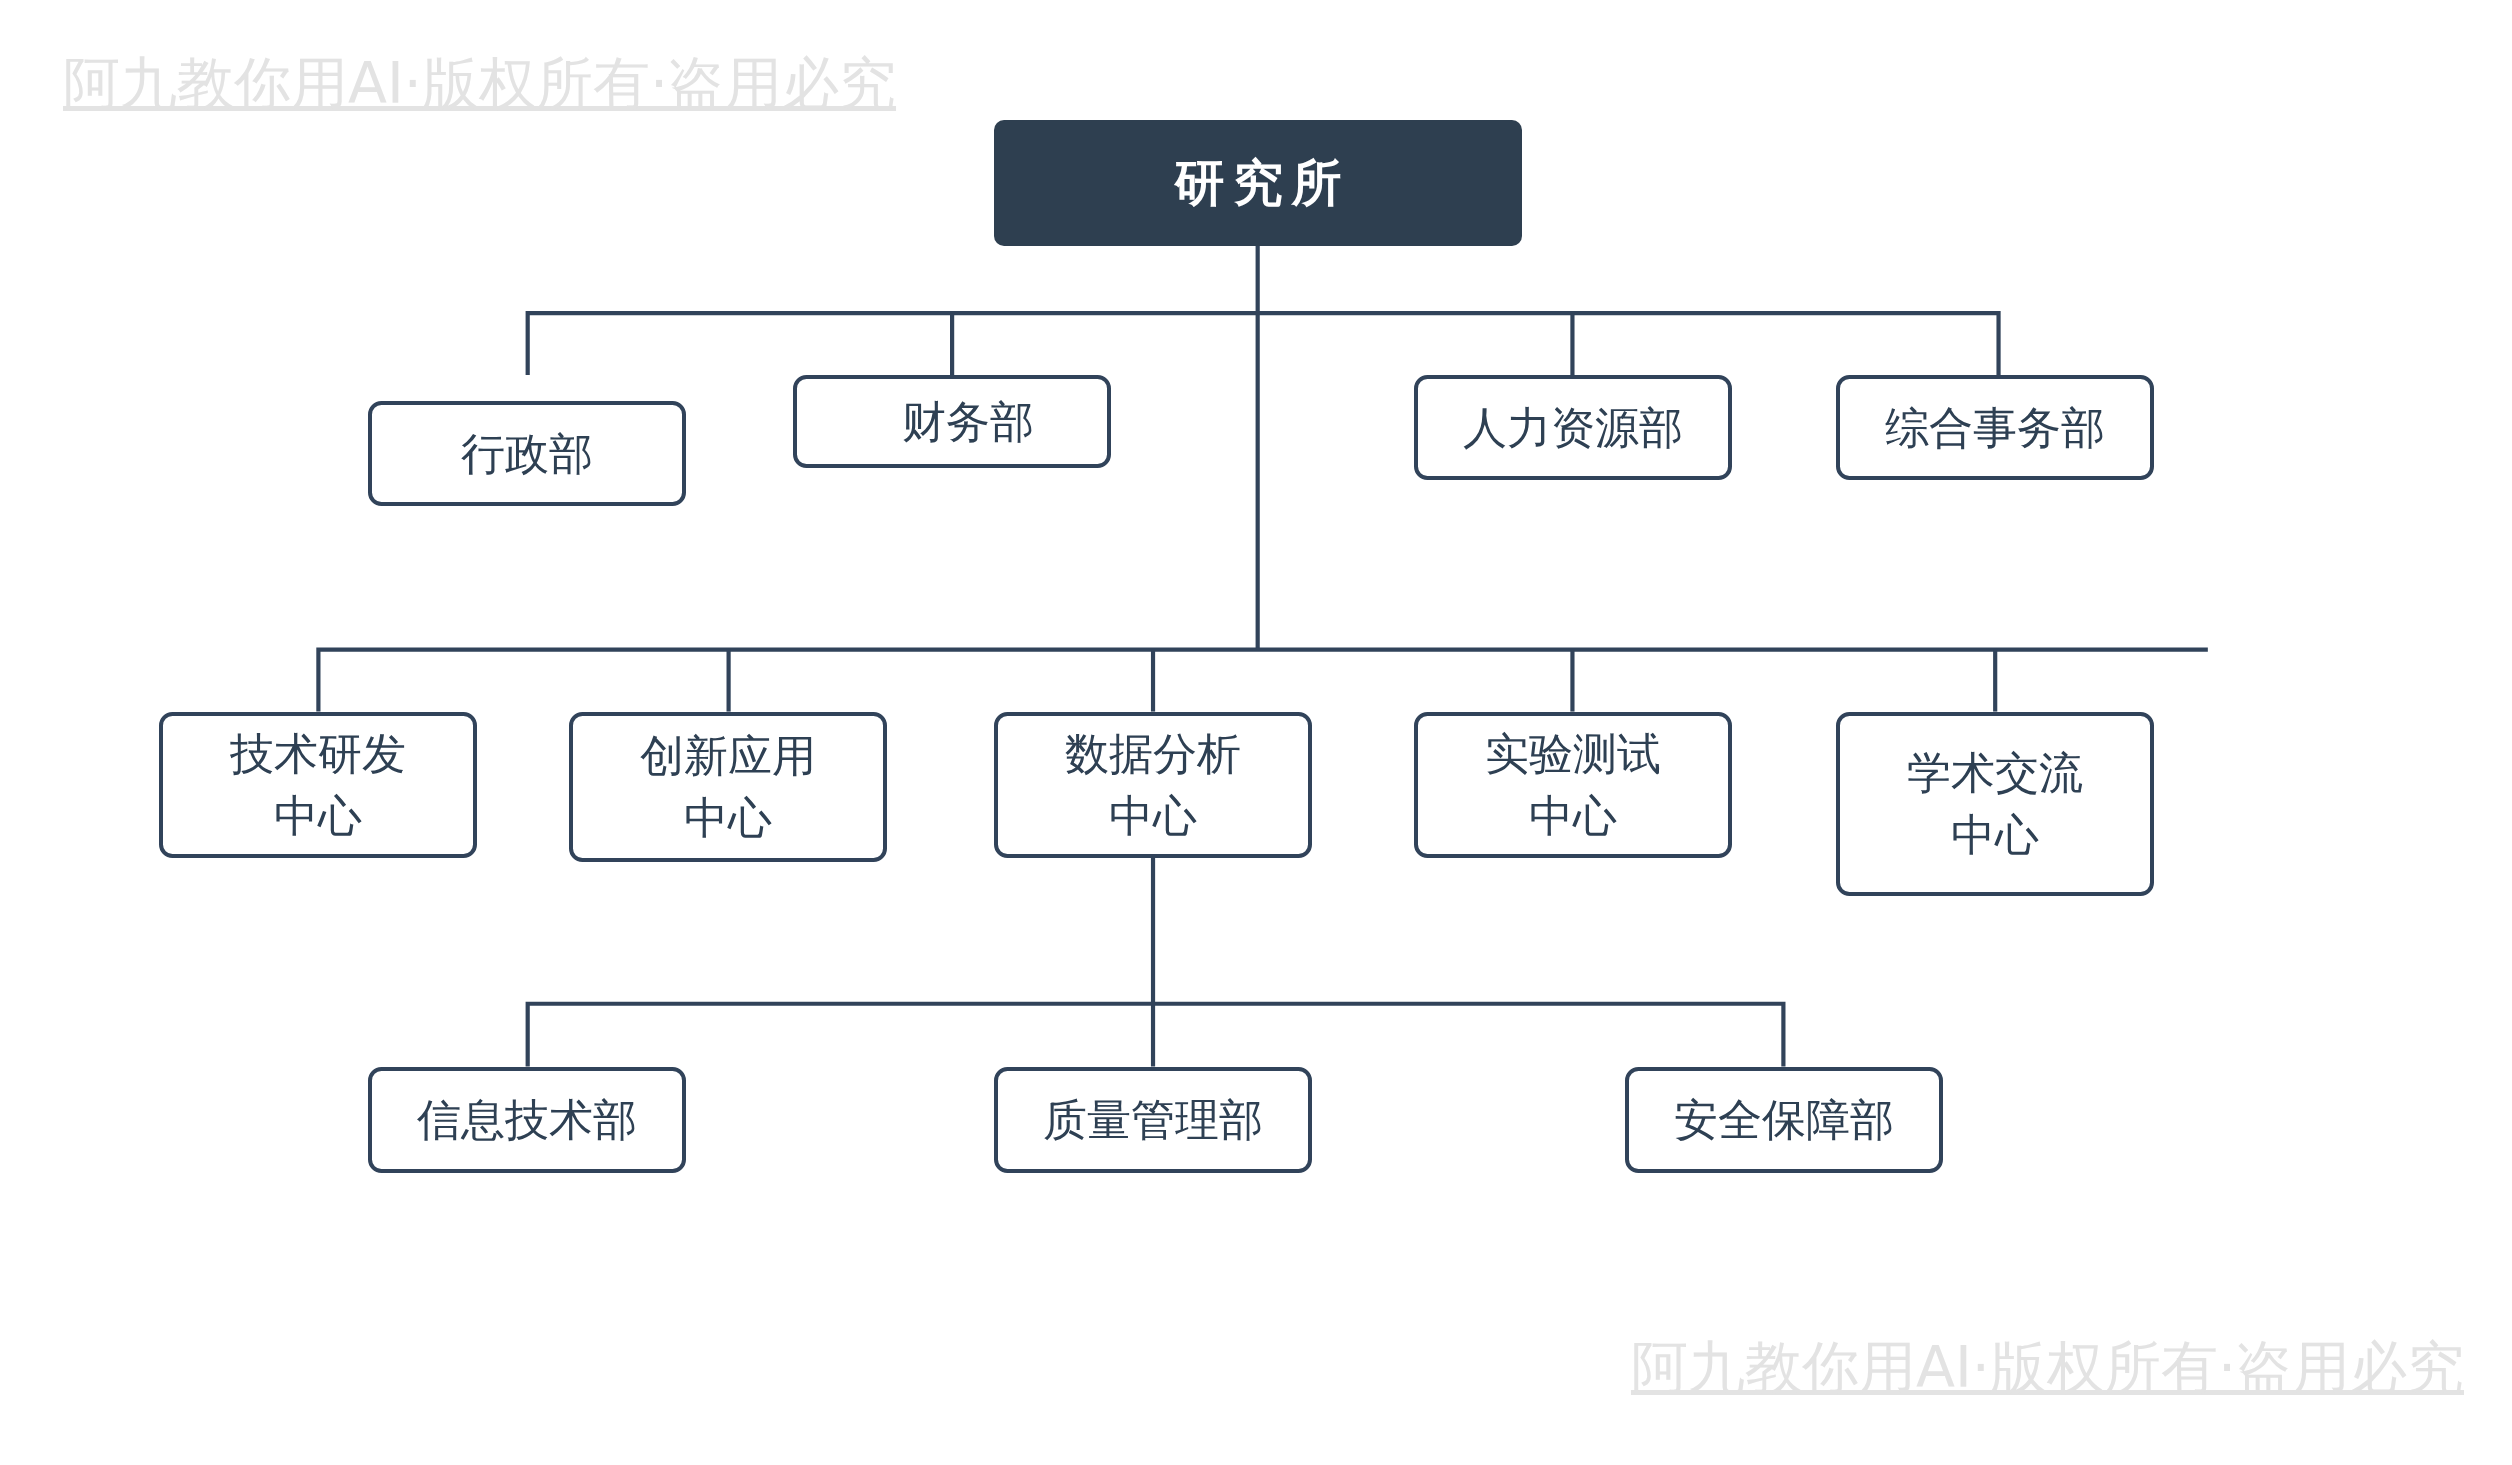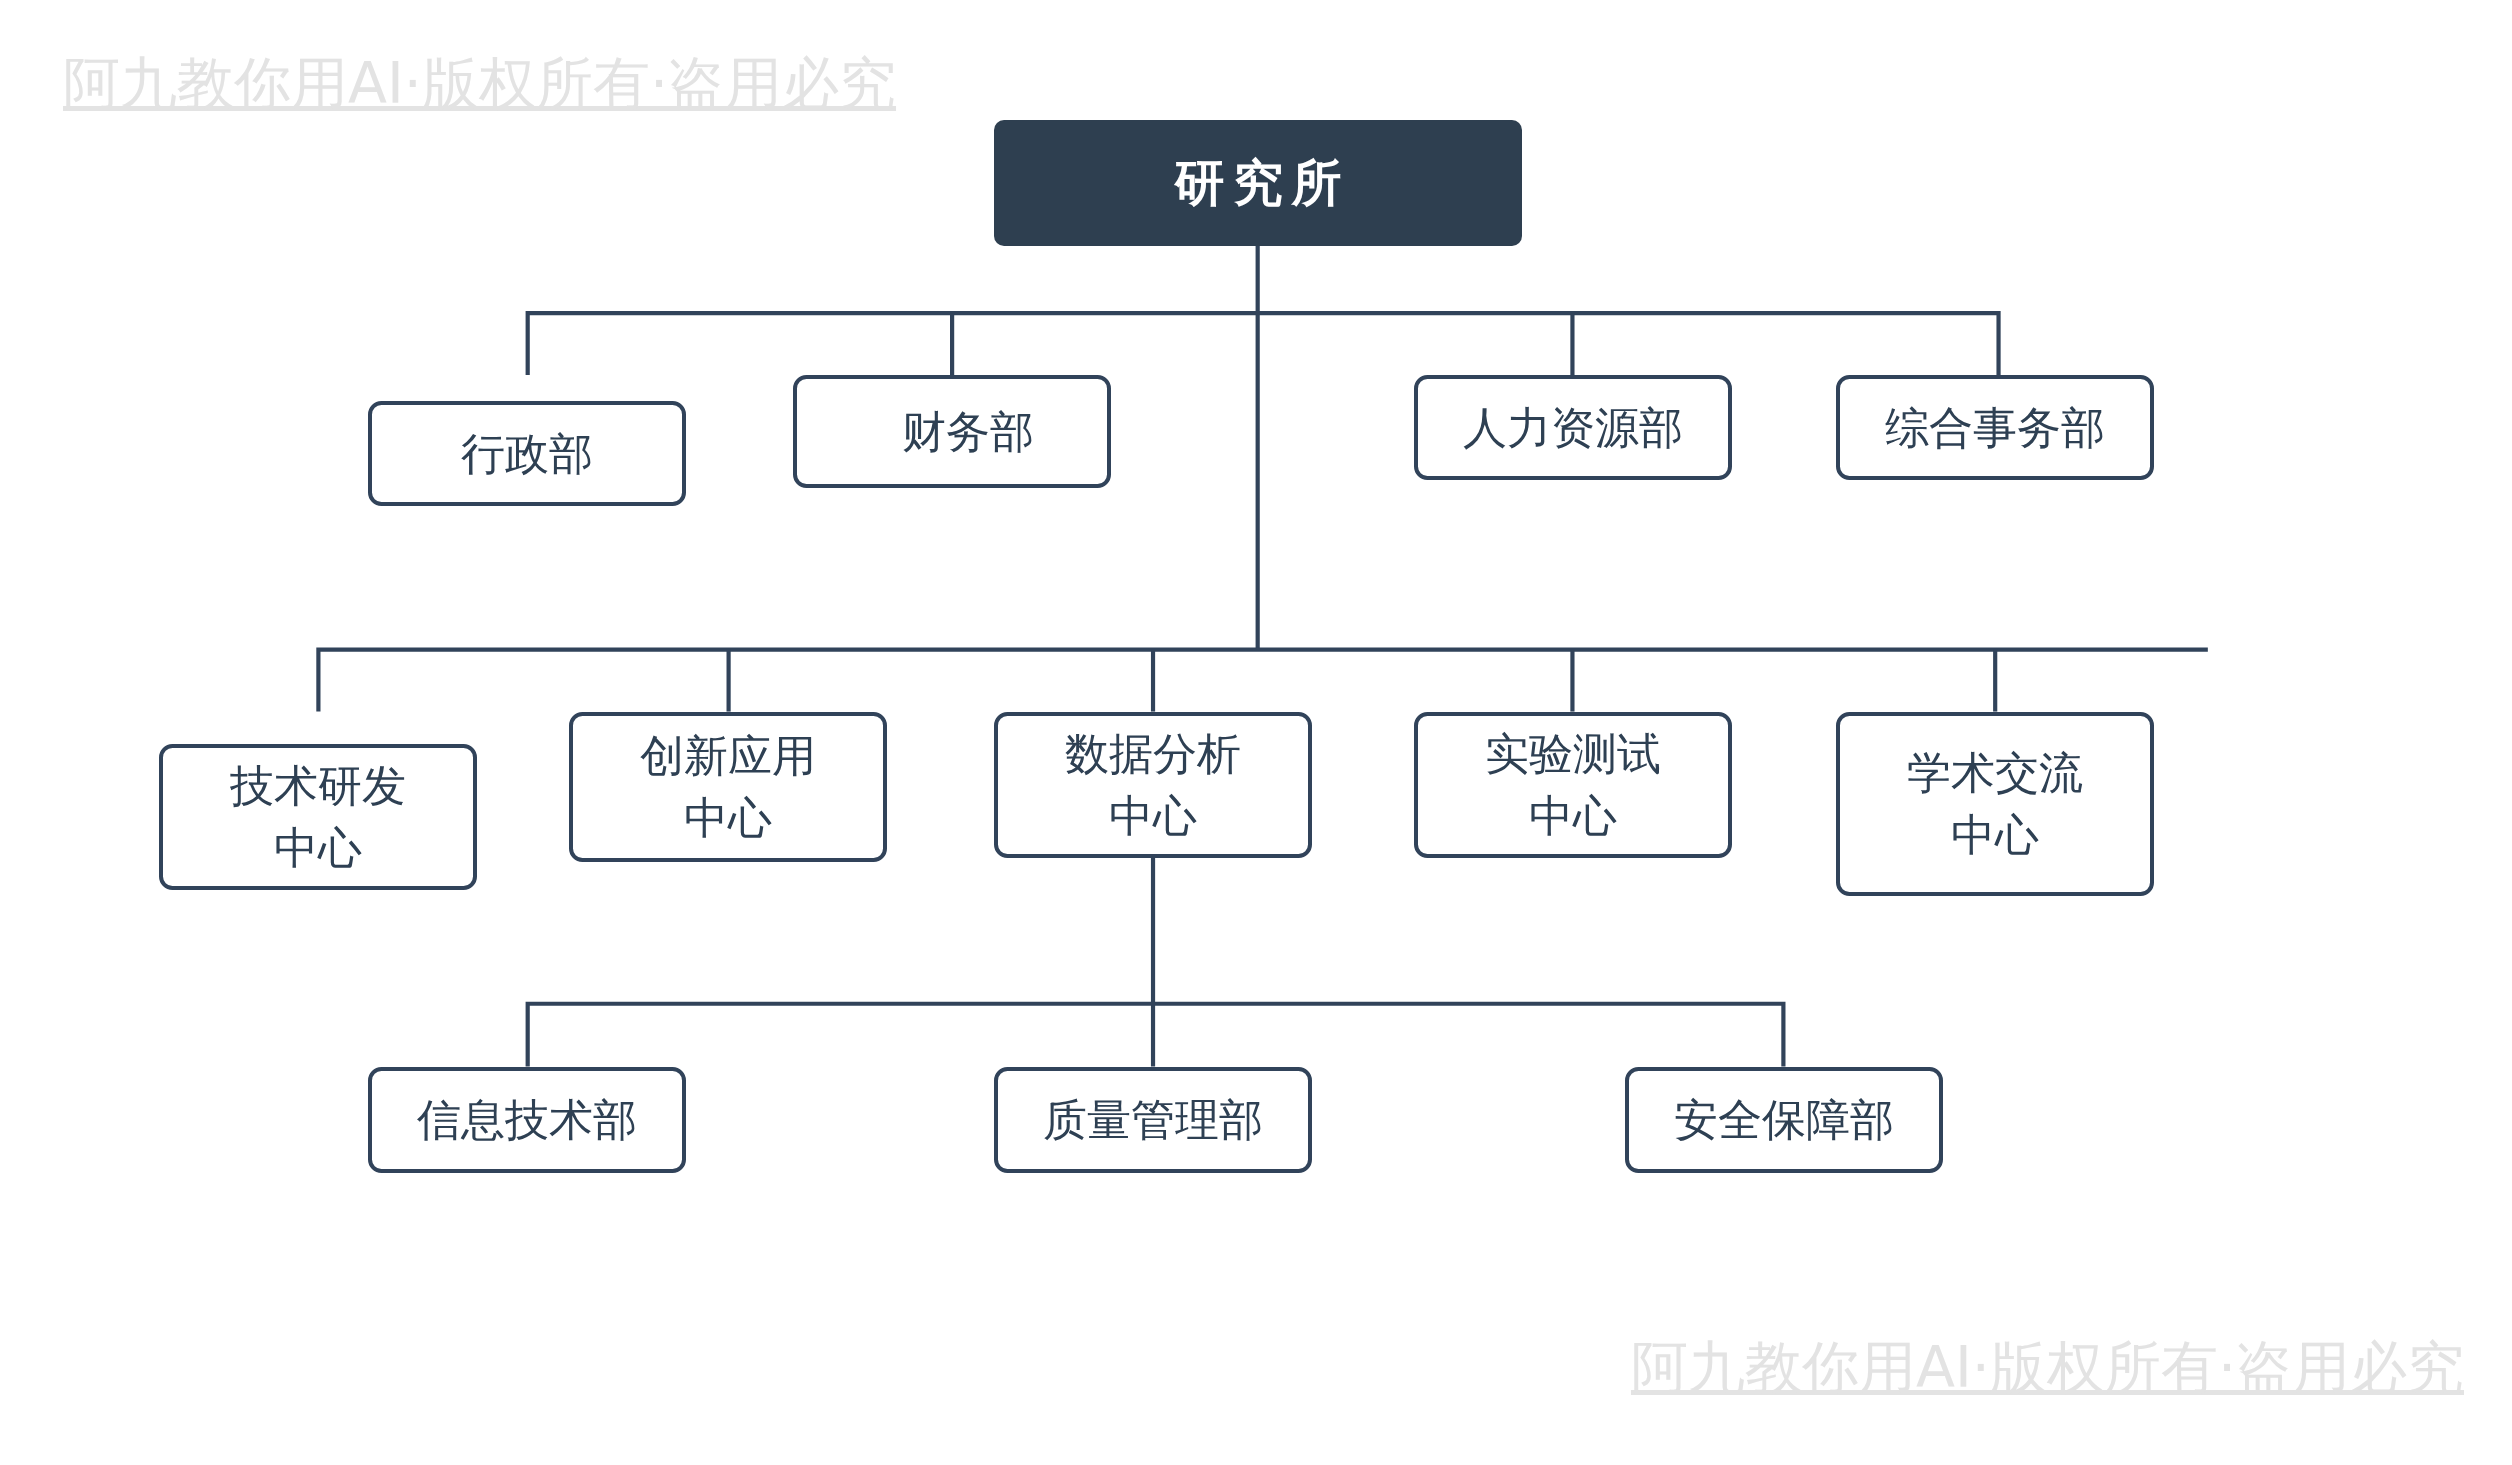--- a/index.html
+++ b/index.html
@@ -89,31 +89,31 @@
 <div id="wm-tl" class="watermark">阿九教你用AI·版权所有·盗用必究</div>
 <div id="wm-br" class="watermark">阿九教你用AI·版权所有·盗用必究</div>
 
 <div class="node root" style="left:994px; top:84px; width:528px; height:126px;margin-top:36px;">
   <span class="lbl">研究所</span>
 </div>
 
 <div class="node" style="left:368px; top:375px; width:318px; height:105px;margin-top:26px;">
   <span class="lbl">行政部</span>
 </div>
-<div class="node" style="left:793px; top:375px; width:318px; height:113px;padding-left:32px;">
+<div class="node" style="left:793px; top:375px; width:318px; height:93px;padding-left:32px;">
   <span class="lbl">财务部</span>
 </div>
 <div class="node" style="left:1414px; top:375px; width:318px; height:105px;">
   <span class="lbl">人力资源部</span>
 </div>
 <div class="node" style="left:1836px; top:375px; width:318px; height:105px;text-align:center;">
   <span class="lbl">综合事务部</span>
 </div>
 
-<div class="node" style="left:159px; top:712px; width:318px; height:146px;margin-top:32px;">
+<div class="node" style="left:159px; top:712px; width:318px; height:146px;">
   <span class="lbl">技术研发</span>
   <span class="lbl">中心</span>
 </div>
 <div class="node" style="left:569px; top:712px; width:318px; height:150px;">
   <span class="lbl">创新应用</span>
   <span class="lbl">中心</span>
 </div>
 <div class="node" style="left:994px; top:712px; width:318px; height:146px;">
   <span class="lbl">数据分析</span>
   <span class="lbl">中心</span>

